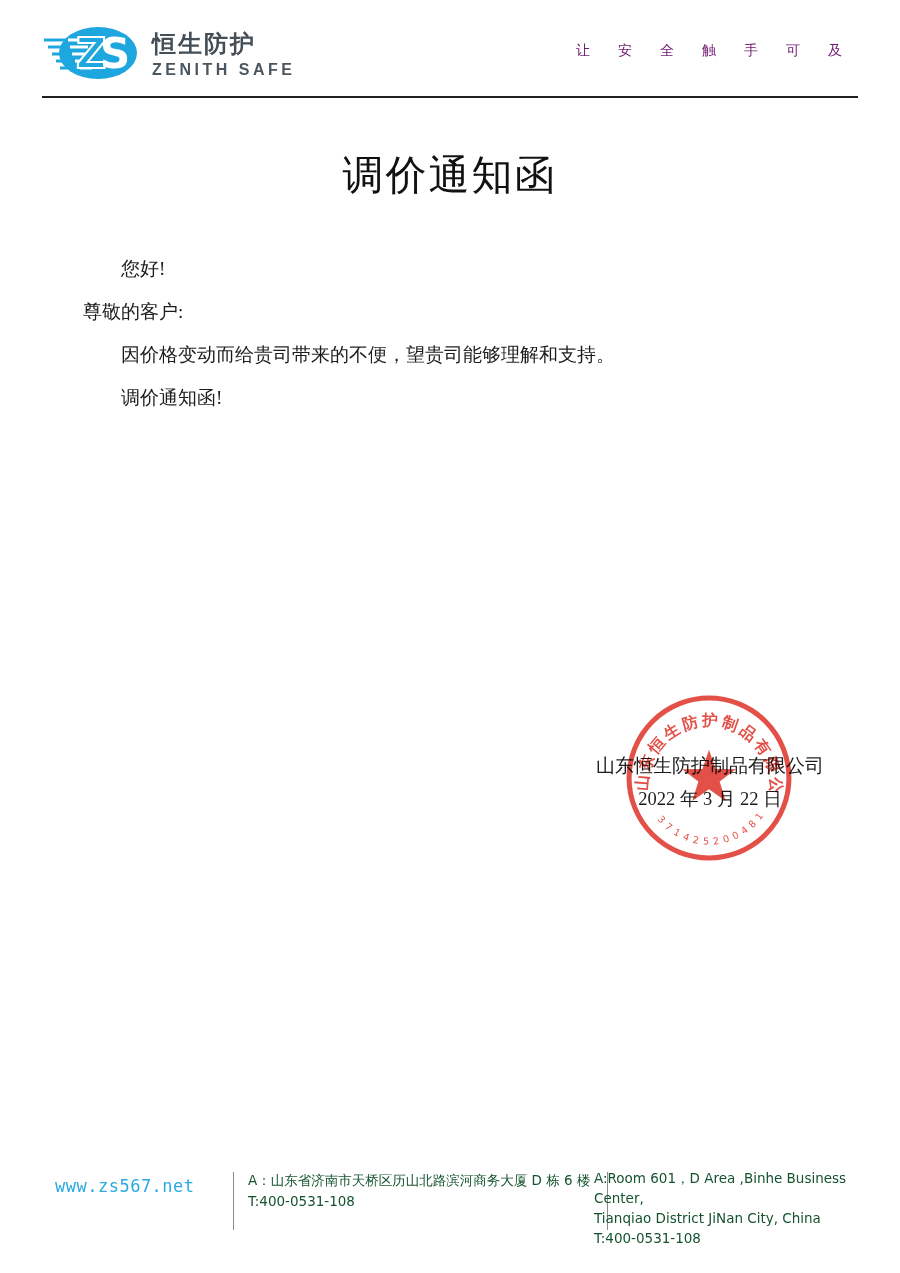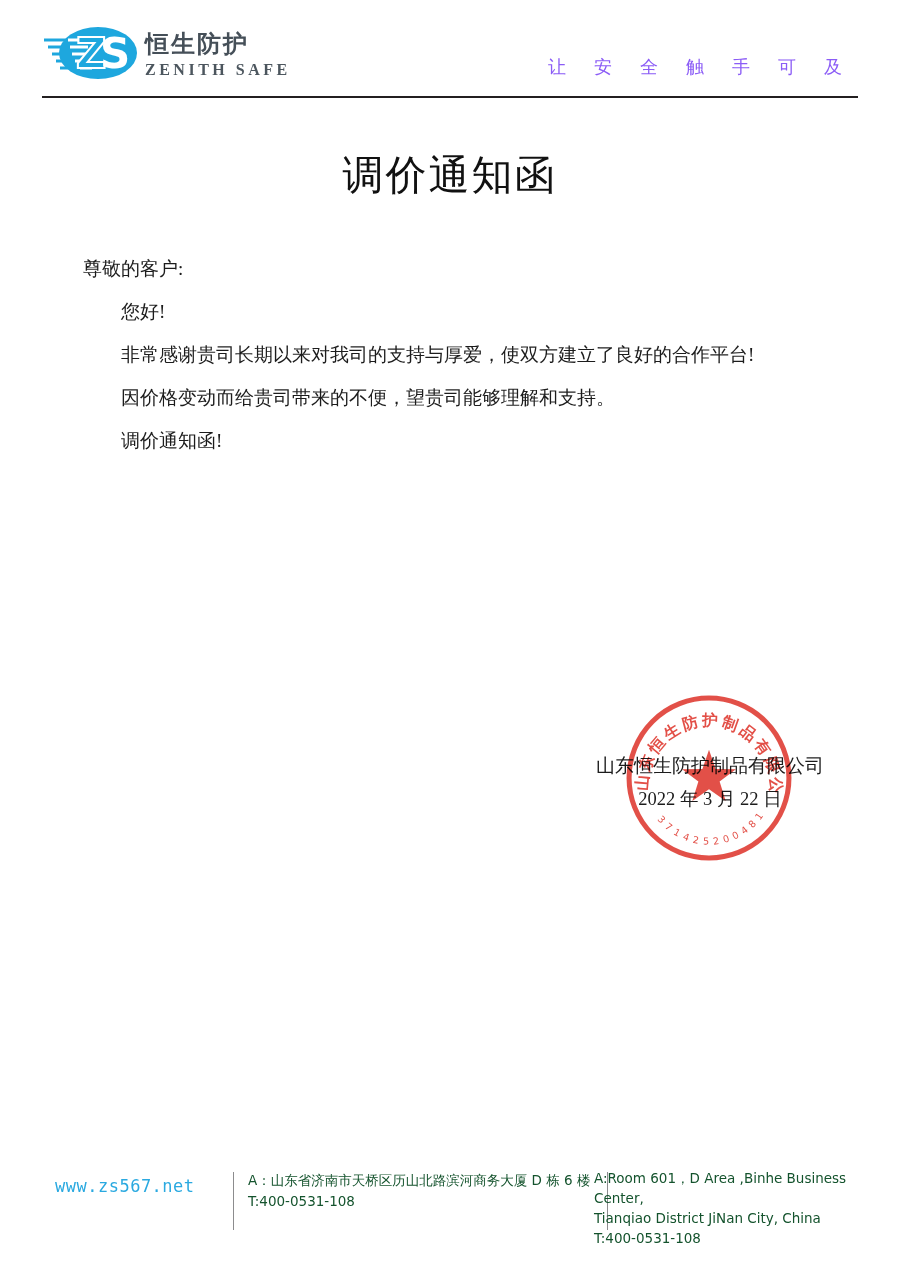--- a/index.html
+++ b/index.html
@@ -9,27 +9,27 @@
     position: relative;
     font-family: "Liberation Serif", "DejaVu Serif", serif;
     color: #1a1a1a;
     overflow: hidden;
   }
 
   
   .header { position: absolute; top: 20px; left: 42px; right: 42px; height: 68px; }
   .logo-wrap { position: absolute; left: 0; top: 2px; display: flex; align-items: center; }
   .logo-svg { display: block; }
-  .logo-text { margin-left: 5px; font-family: Liberation Serif, serif; }
+  .logo-text { margin-left: 12px; font-family: Liberation Sans, sans-serif; }
   .logo-name-cn { font-size: 24px; font-weight: bold; color: #454f58; letter-spacing: 2px; line-height: 28px; }
   .logo-name-en { font-size: 16px; font-weight: bold; color: #4c565e; letter-spacing: 3.5px; margin-top: 3px; }
   .slogan {
-    position: absolute; right: -12px; top: 35px;
+    position: absolute; right: -12px; top: 22px;
     font-family: "DejaVu Sans", "Liberation Sans", sans-serif;
-    font-size: 18px; color: #8b5cf6; letter-spacing: 28px; white-space: nowrap;
+    font-size: 14px; color: #701a75; letter-spacing: 28px; white-space: nowrap;
   }
   .header-rule { position: absolute; top: 96px; left: 42px; right: 42px; border-top: 2px solid #231f20; }
 
   
   .doc-title {
     position: absolute; top: 148px; left: 0; width: 100%;
     text-align: center; font-size: 41px; font-weight: normal; color: #111;
     letter-spacing: 2px;
   }
 
@@ -84,23 +84,22 @@
       <div class="logo-name-en">ZENITH SAFE</div>
     </div>
   </div>
   <div class="slogan">让安全触手可及</div>
 </div>
 <div class="header-rule"></div>
 
 <div class="doc-title">调价通知函</div>
 
 <div class="letter-body">
+  <div class="para indent">您好!</div>
   <div class="para">尊敬的客户:</div>
-  <div class="para indent">您好!</div>
-  <div class="para indent">非常感谢贵司长期以来对我司的支持与厚爱，使双方建立了良好的合作平台!</div>
   <div class="para indent">因价格变动而给贵司带来的不便，望贵司能够理解和支持。</div>
   <div class="para indent">调价通知函!</div>
 </div>
 
 <div class="signature">
   <div class="sig-company">山东恒生防护制品有限公司</div>
   <div class="sig-date">2022 年 3 月 22 日</div>
 </div>
 
 <svg class="seal" viewBox="0 0 170 170">

